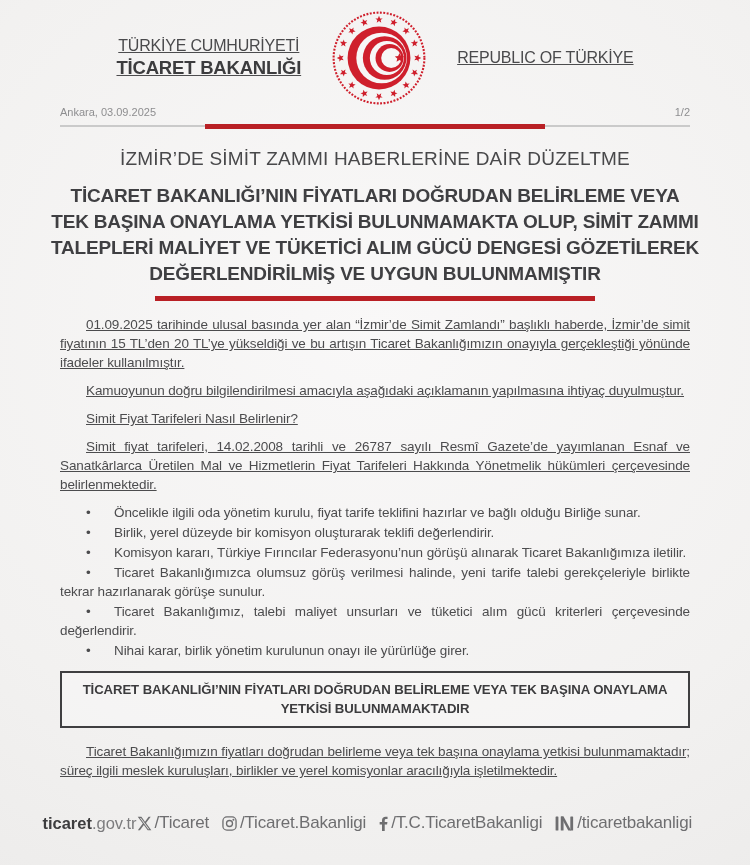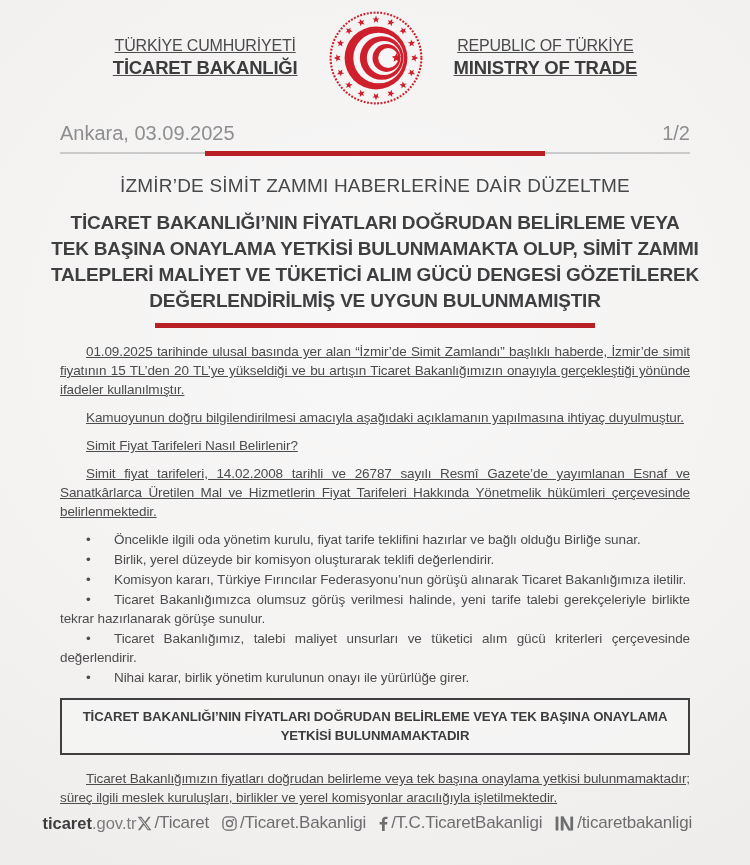--- a/index.html
+++ b/index.html
@@ -29,22 +29,22 @@
   .org-line1 { font-size: 16px; color: #4a4a4c; }
   .org-line2 { font-size: 18.5px; font-weight: bold; color: #3c3c3e; margin-top: 2px; }
   .logo-wrap { width: 96px; height: 96px; flex: 0 0 auto; }
   .logo-wrap svg { width: 96px; height: 96px; display: block; }
   
   .meta-row {
     display: flex;
     justify-content: space-between;
     align-items: center;
     padding: 0 60px;
-    margin-top: 20px;
-    font-size: 20px;
+    margin-top: 4px;
+    font-size: 11px;
     color: #8e8e90;
   }
   .divider {
     position: relative;
     margin: 6px 60px 0;
     height: 6px;
   }
   .divider-line {
     position: absolute; top: 1px; left: 0; right: 0;
     height: 2px; background: #cacaca;
@@ -161,21 +161,20 @@
         <circle cx="61.5" cy="55" r="25" fill="#cf1f2c"></circle>
         <circle cx="64" cy="55" r="19.5" fill="#f7f6f6"></circle>
         <circle cx="67" cy="55" r="16" fill="#cf1f2c"></circle>
         <circle cx="69" cy="55" r="11.5" fill="#f7f6f6"></circle>
         <path d="M78.5,49.2 L80.1,52.8 L83.9,53.2 L81.1,55.7 L81.9,59.4 L78.5,57.4 L75.1,59.4 L75.9,55.7 L73.1,53.2 L76.9,52.8 Z" fill="#cf1f2c"></path>
       </svg>
     </div>
 
     <div class="org-block">
       <div class="org-line1">REPUBLIC OF TÜRKİYE</div>
-      <div class="org-line2">MINISTRY OF TRADE</div>
     </div>
   </div>
 
   <div class="meta-row">
     <span>Ankara, 03.09.2025</span>
     <span>1/2</span>
   </div>
   <div class="divider">
     <div class="divider-line"></div>
     <div class="divider-accent"></div>

